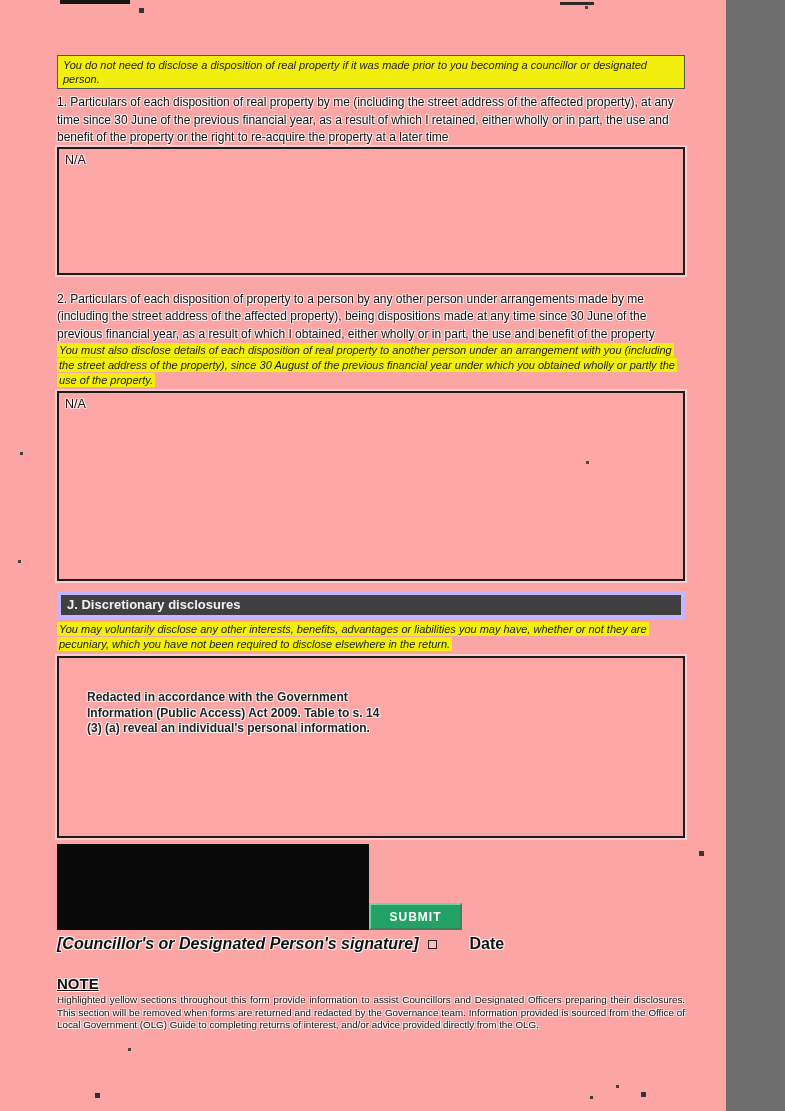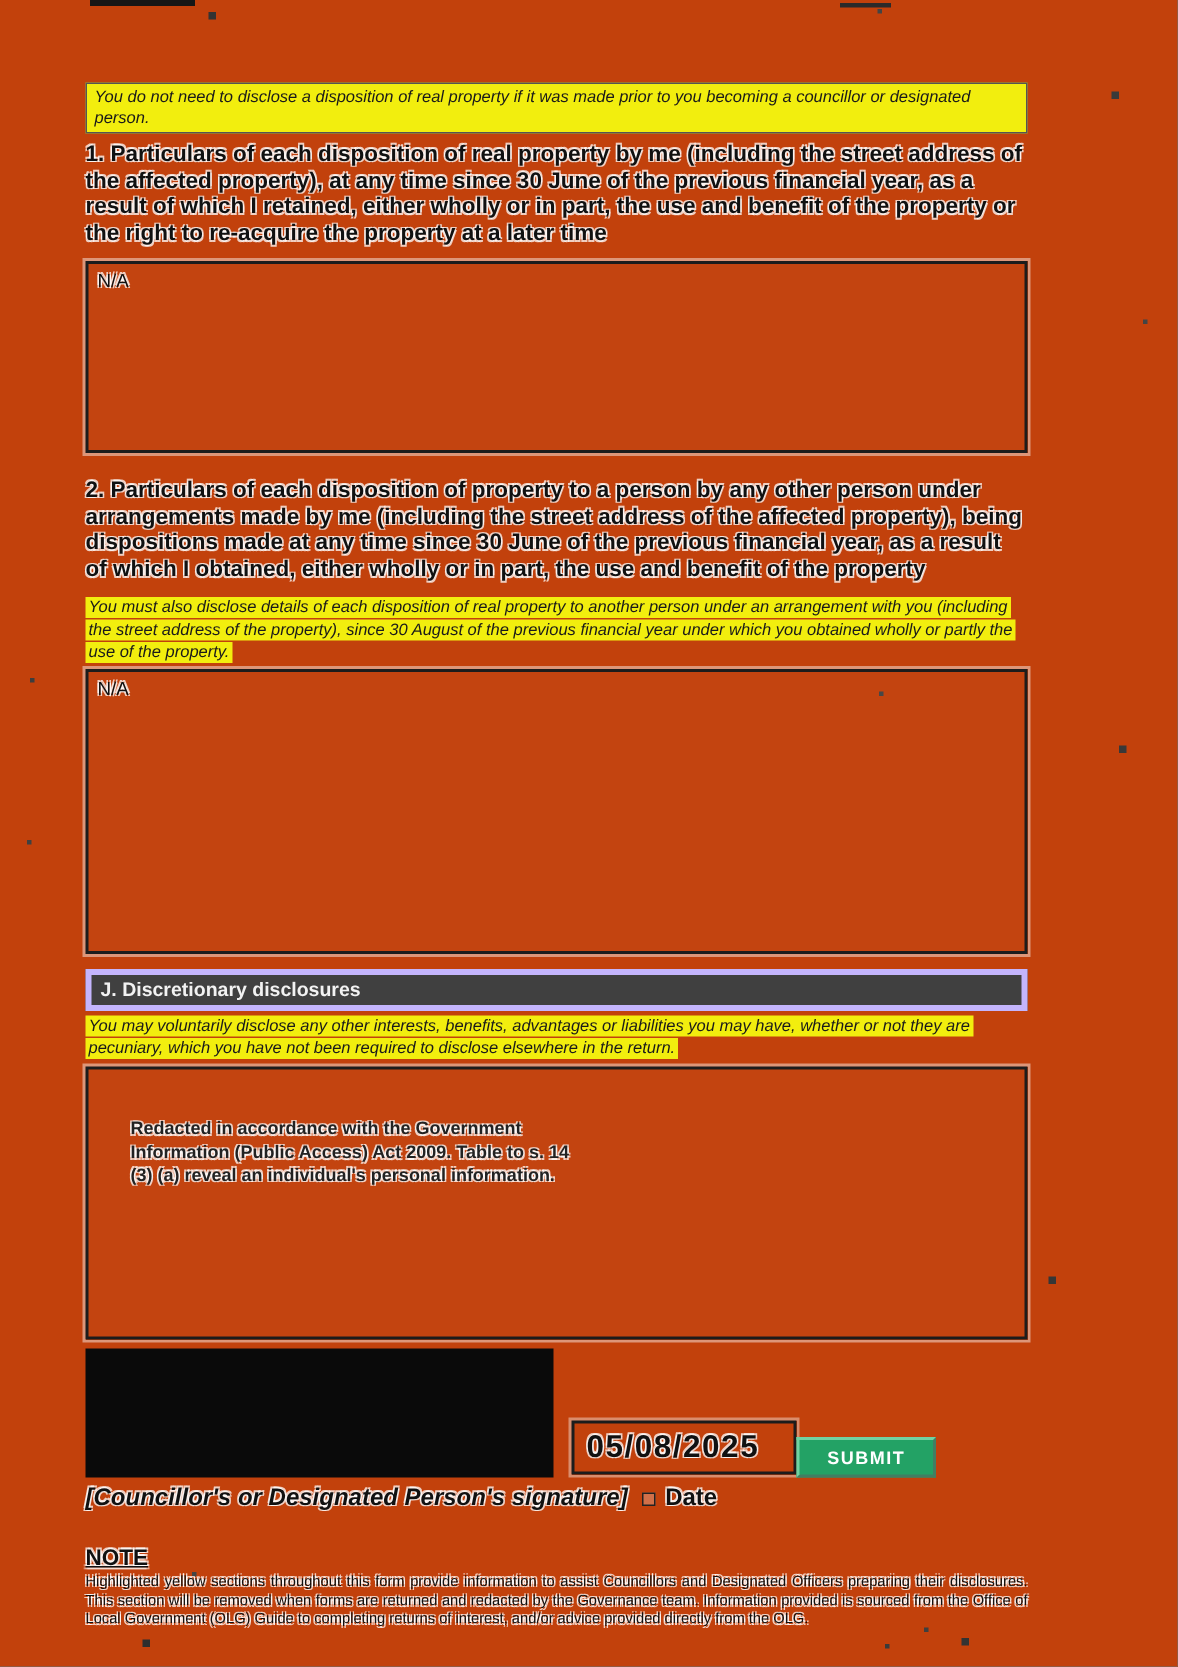--- a/index.html
+++ b/index.html
@@ -1,20 +1,20 @@
 <!DOCTYPE html>
 <html><head>
 <meta charset="utf-8">
 <style>
   * { margin:0; padding:0; box-sizing:border-box; }
   html,body { background:#6e6e6e; }
   .page {
     position:relative;
-    width:785px; height:1111px;
-    background:#c2410c;
+    width:726px; height:1111px;
+    background:#fca5a5;
     font-family:"Liberation Sans", sans-serif;
     color:#111;
     overflow:hidden;
   }
   .content {
     position:absolute; left:57px; top:55px; width:628px;
   }
   
   .halo {
     text-shadow:
@@ -36,23 +36,23 @@
     font-size:11px; line-height:15px;
     color:#1a1a1a;
   }
   .notice-inline .hl {
     background:#f2ee0e;
     box-decoration-break:clone;
     -webkit-box-decoration-break:clone;
     padding:1px 2px;
   }
   .para {
-    font-size:15px; line-height:17.5px;
-    font-weight:bold;
-    margin-top:5px; margin-bottom:10px;
+    font-size:12px; line-height:17.5px;
+    font-weight:normal;
+    margin-top:5px; margin-bottom:0;
   }
   .field-box {
     border:2px solid #1c1c1c;
     box-shadow:0 0 0 2px rgba(255,255,255,.45);
     padding:4px 6px;
     font-size:12.5px;
     background:rgba(255,255,255,0.02);
   }
   .box1 { height:128px; }
   .box2 { height:190px; margin-bottom:10px; }
@@ -107,20 +107,21 @@
   }
   .caption-square {
     display:inline-block;
     width:9px; height:9px;
     border:1px solid #222;
     margin:0 6px 0 10px;
     background:rgba(255,255,255,.25);
   }
   .date-label {
     font-style:normal;
+    margin-left:26px;
     text-align:center;
   }
   .note-block { margin-top:22px; }
   .note-title {
     font-size:15px; font-weight:bold;
     text-decoration:underline;
     margin-bottom:2px;
   }
   .note-body {
     font-size:9.8px; line-height:12.5px;
@@ -186,23 +187,20 @@
     <div class="notice-inline" style="margin-bottom:4px;">
       <span class="hl">You may voluntarily disclose any other interests, benefits, advantages or liabilities you may have, whether or not they are pecuniary, which you have not been required to disclose elsewhere in the return.</span>
     </div>
 
     <div class="field-box box3 halo">
       <div class="redaction-note">Redacted in accordance with the Government Information (Public Access) Act 2009. Table to s. 14 (3) (a) reveal an individual's personal information.</div>
     </div>
 
     <div class="sig-row">
       <div class="redacted-box"></div>
-      <div class="date-box halo">
-        <span>05/08/2025</span>
-      </div>
       <button class="submit-btn">SUBMIT</button>
     </div>
 
     <div class="caption-row halo">
       <span>[Councillor's or Designated Person's signature]</span>
       <span class="caption-square"></span>
       <span class="date-label">Date</span>
     </div>
 
     <div class="note-block halo">

